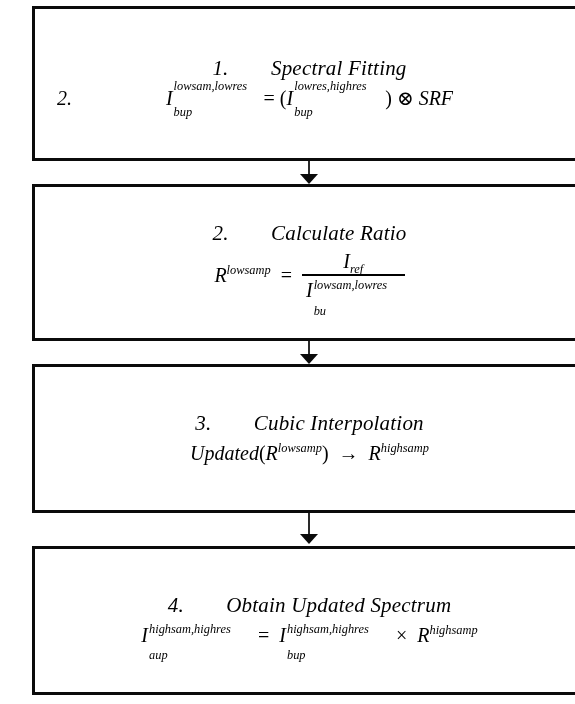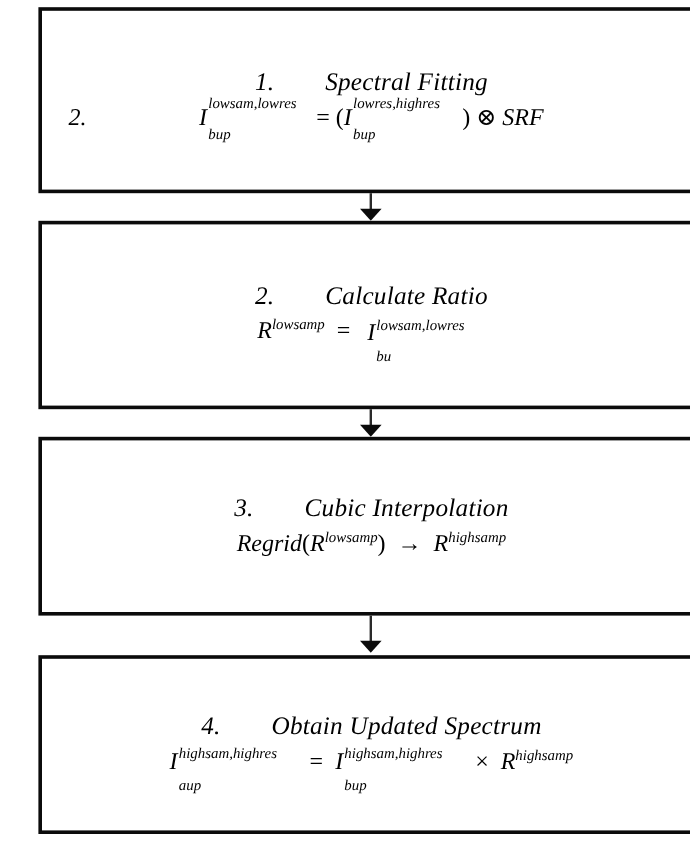--- a/index.html
+++ b/index.html
@@ -200,34 +200,35 @@
   <div class="connector" id="connector-1"></div>
   <div class="arrow-head" id="arrowhead-1"></div>
 
   <div class="step-box" id="box-2">
     <div class="box-inner">
       <div class="box-title">2.  Calculate Ratio</div>
       <div class="box-formula">
         <span class="var">R</span><sup>lowsamp</sup>
         <span class="op">=</span>
         <span class="frac">
+          <span class="num"><span class="var">I</span><sub>ref</sub></span>
           <span class="den"><span class="var">I</span><span class="script-stack"><span class="sup-part">lowsam,lowres</span><span class="sub-part">bu</span></span><span class="script-space" style="width:88px"></span></span>
         </span>
       </div>
     </div>
   </div>
 
   <div class="connector" id="connector-2"></div>
   <div class="arrow-head" id="arrowhead-2"></div>
 
   <div class="step-box" id="box-3">
     <div class="box-inner">
       <div class="box-title">3.  Cubic Interpolation</div>
       <div class="box-formula">
-        <span class="var">Regrid</span><span class="opn">(</span><span class="var">R</span><sup>lowsamp</sup><span class="opn">)</span>
+        <span class="var">Updated</span><span class="opn">(</span><span class="var">R</span><sup>lowsamp</sup><span class="opn">)</span>
         <span class="op">→</span>
         <span class="var">R</span><sup>highsamp</sup>
       </div>
     </div>
   </div>
 
   <div class="connector" id="connector-3"></div>
   <div class="arrow-head" id="arrowhead-3"></div>
 
   <div class="step-box" id="box-4">

